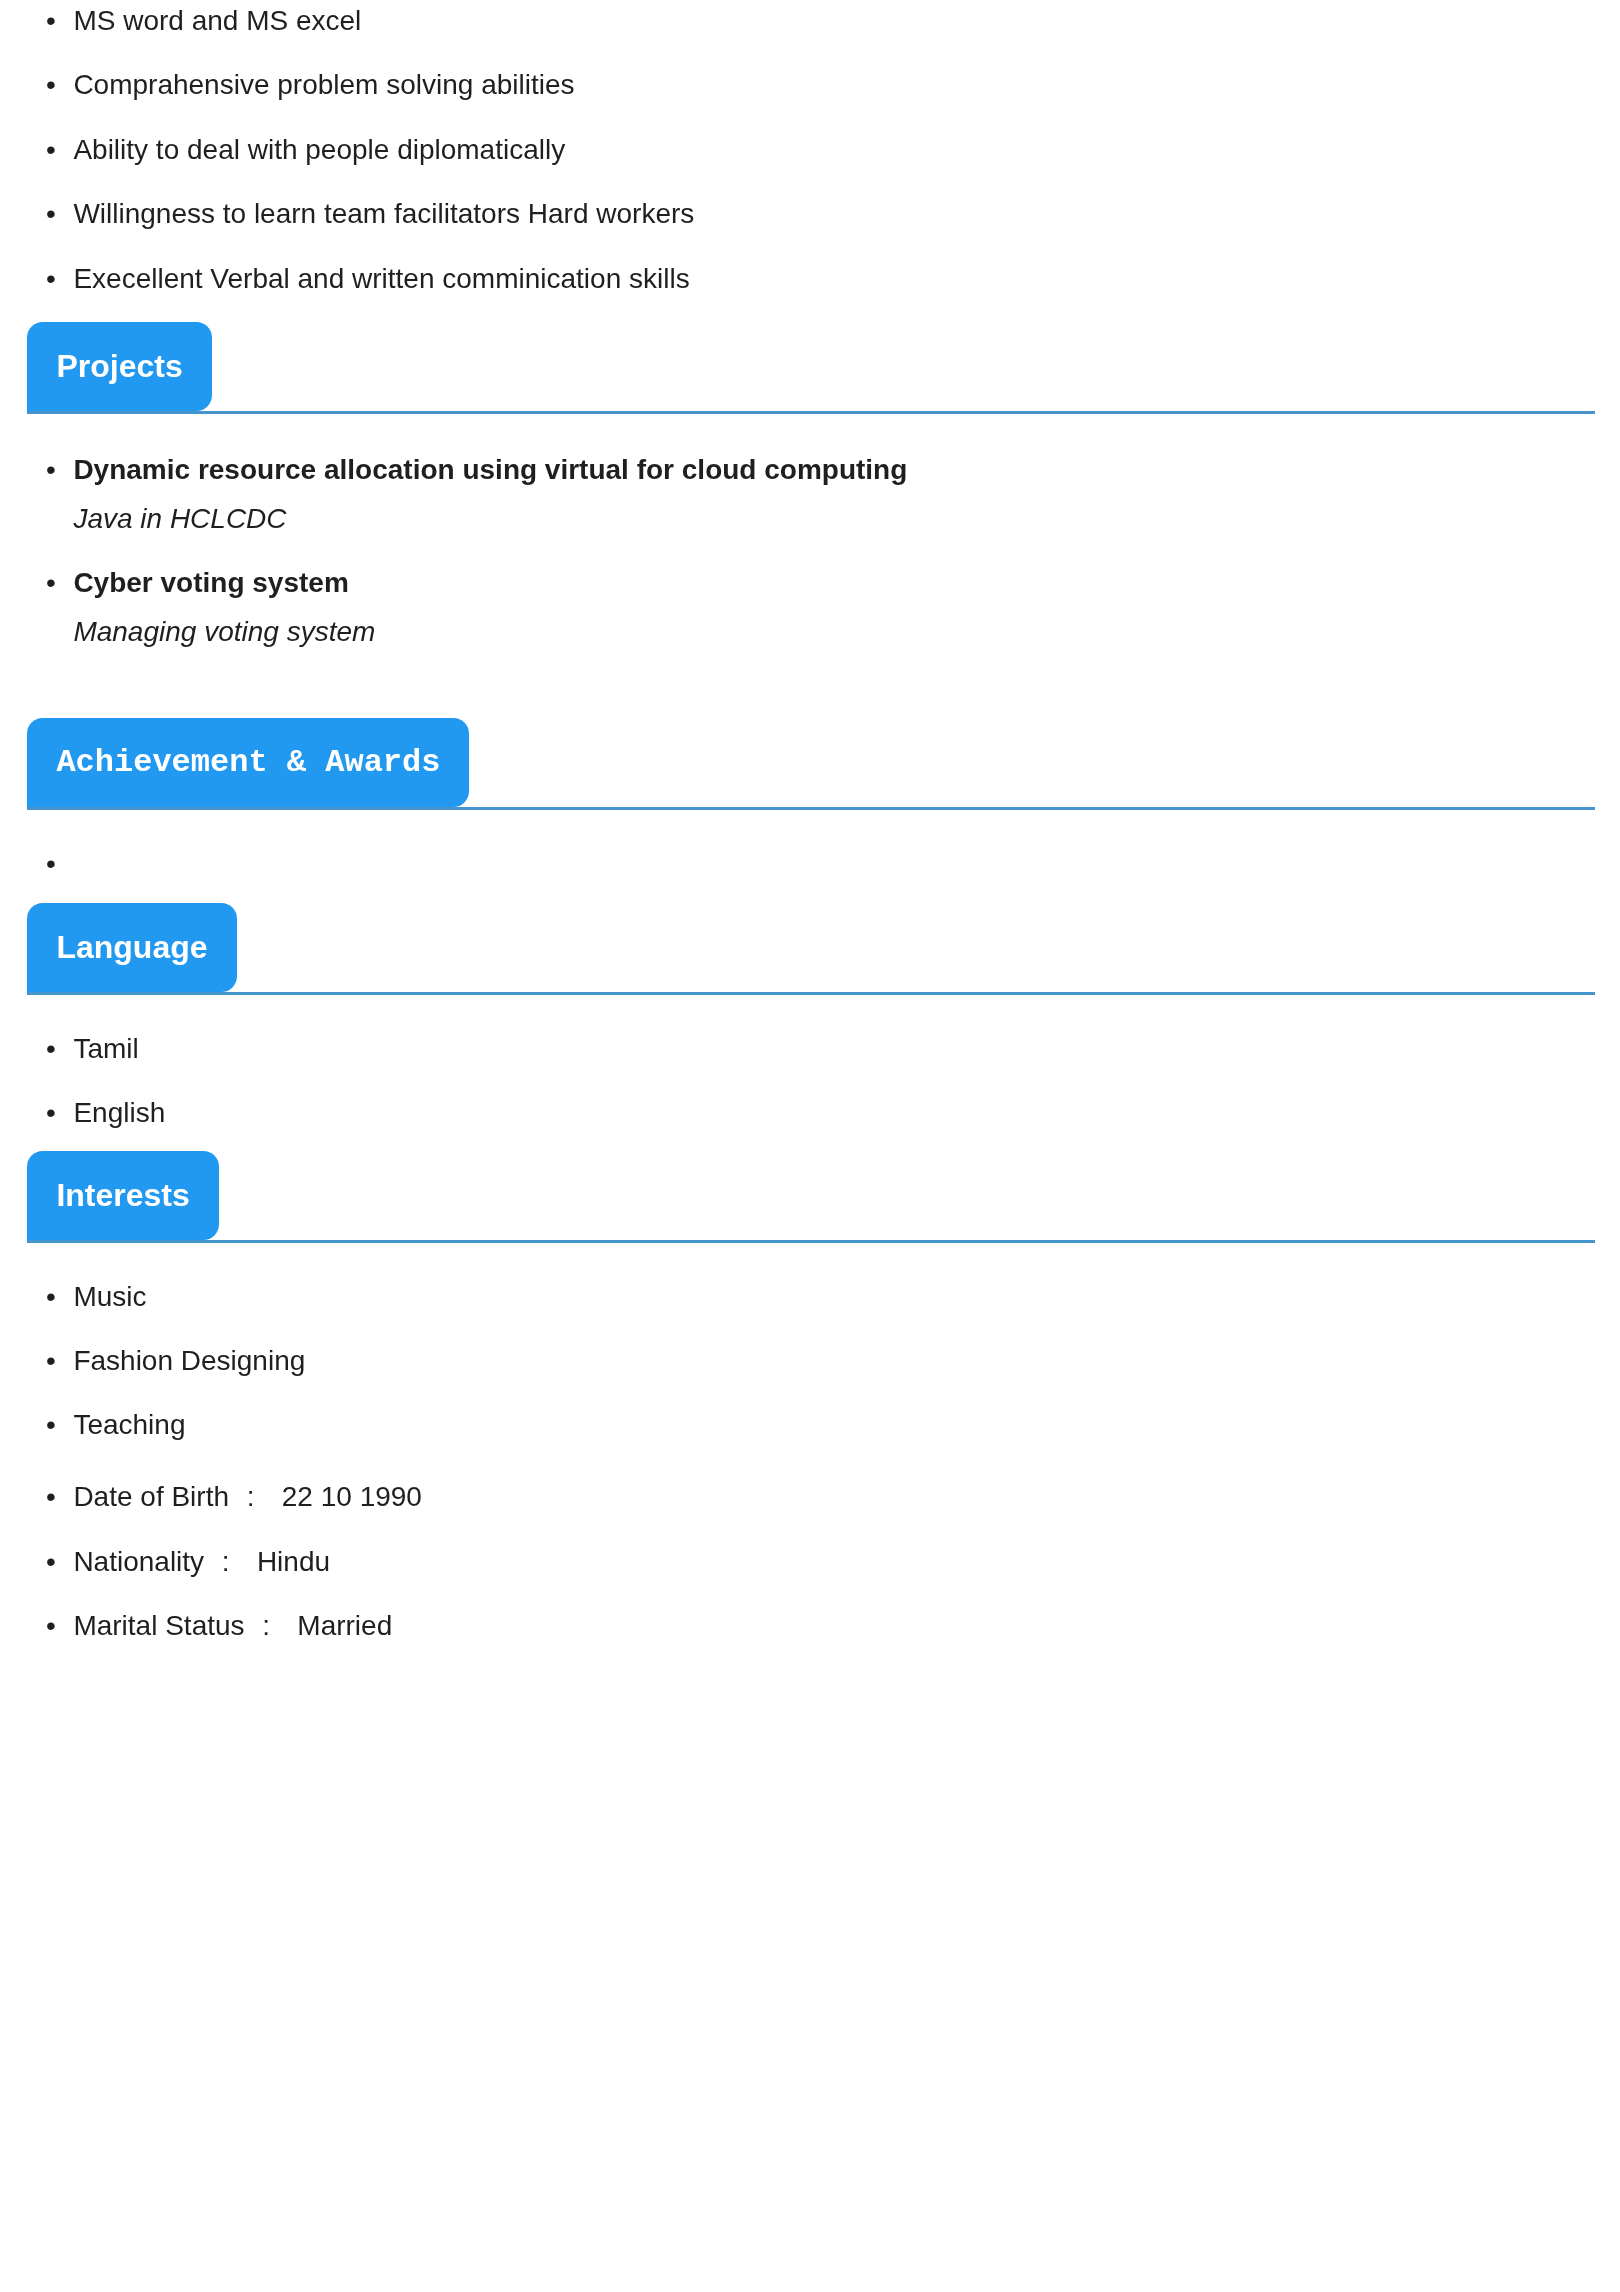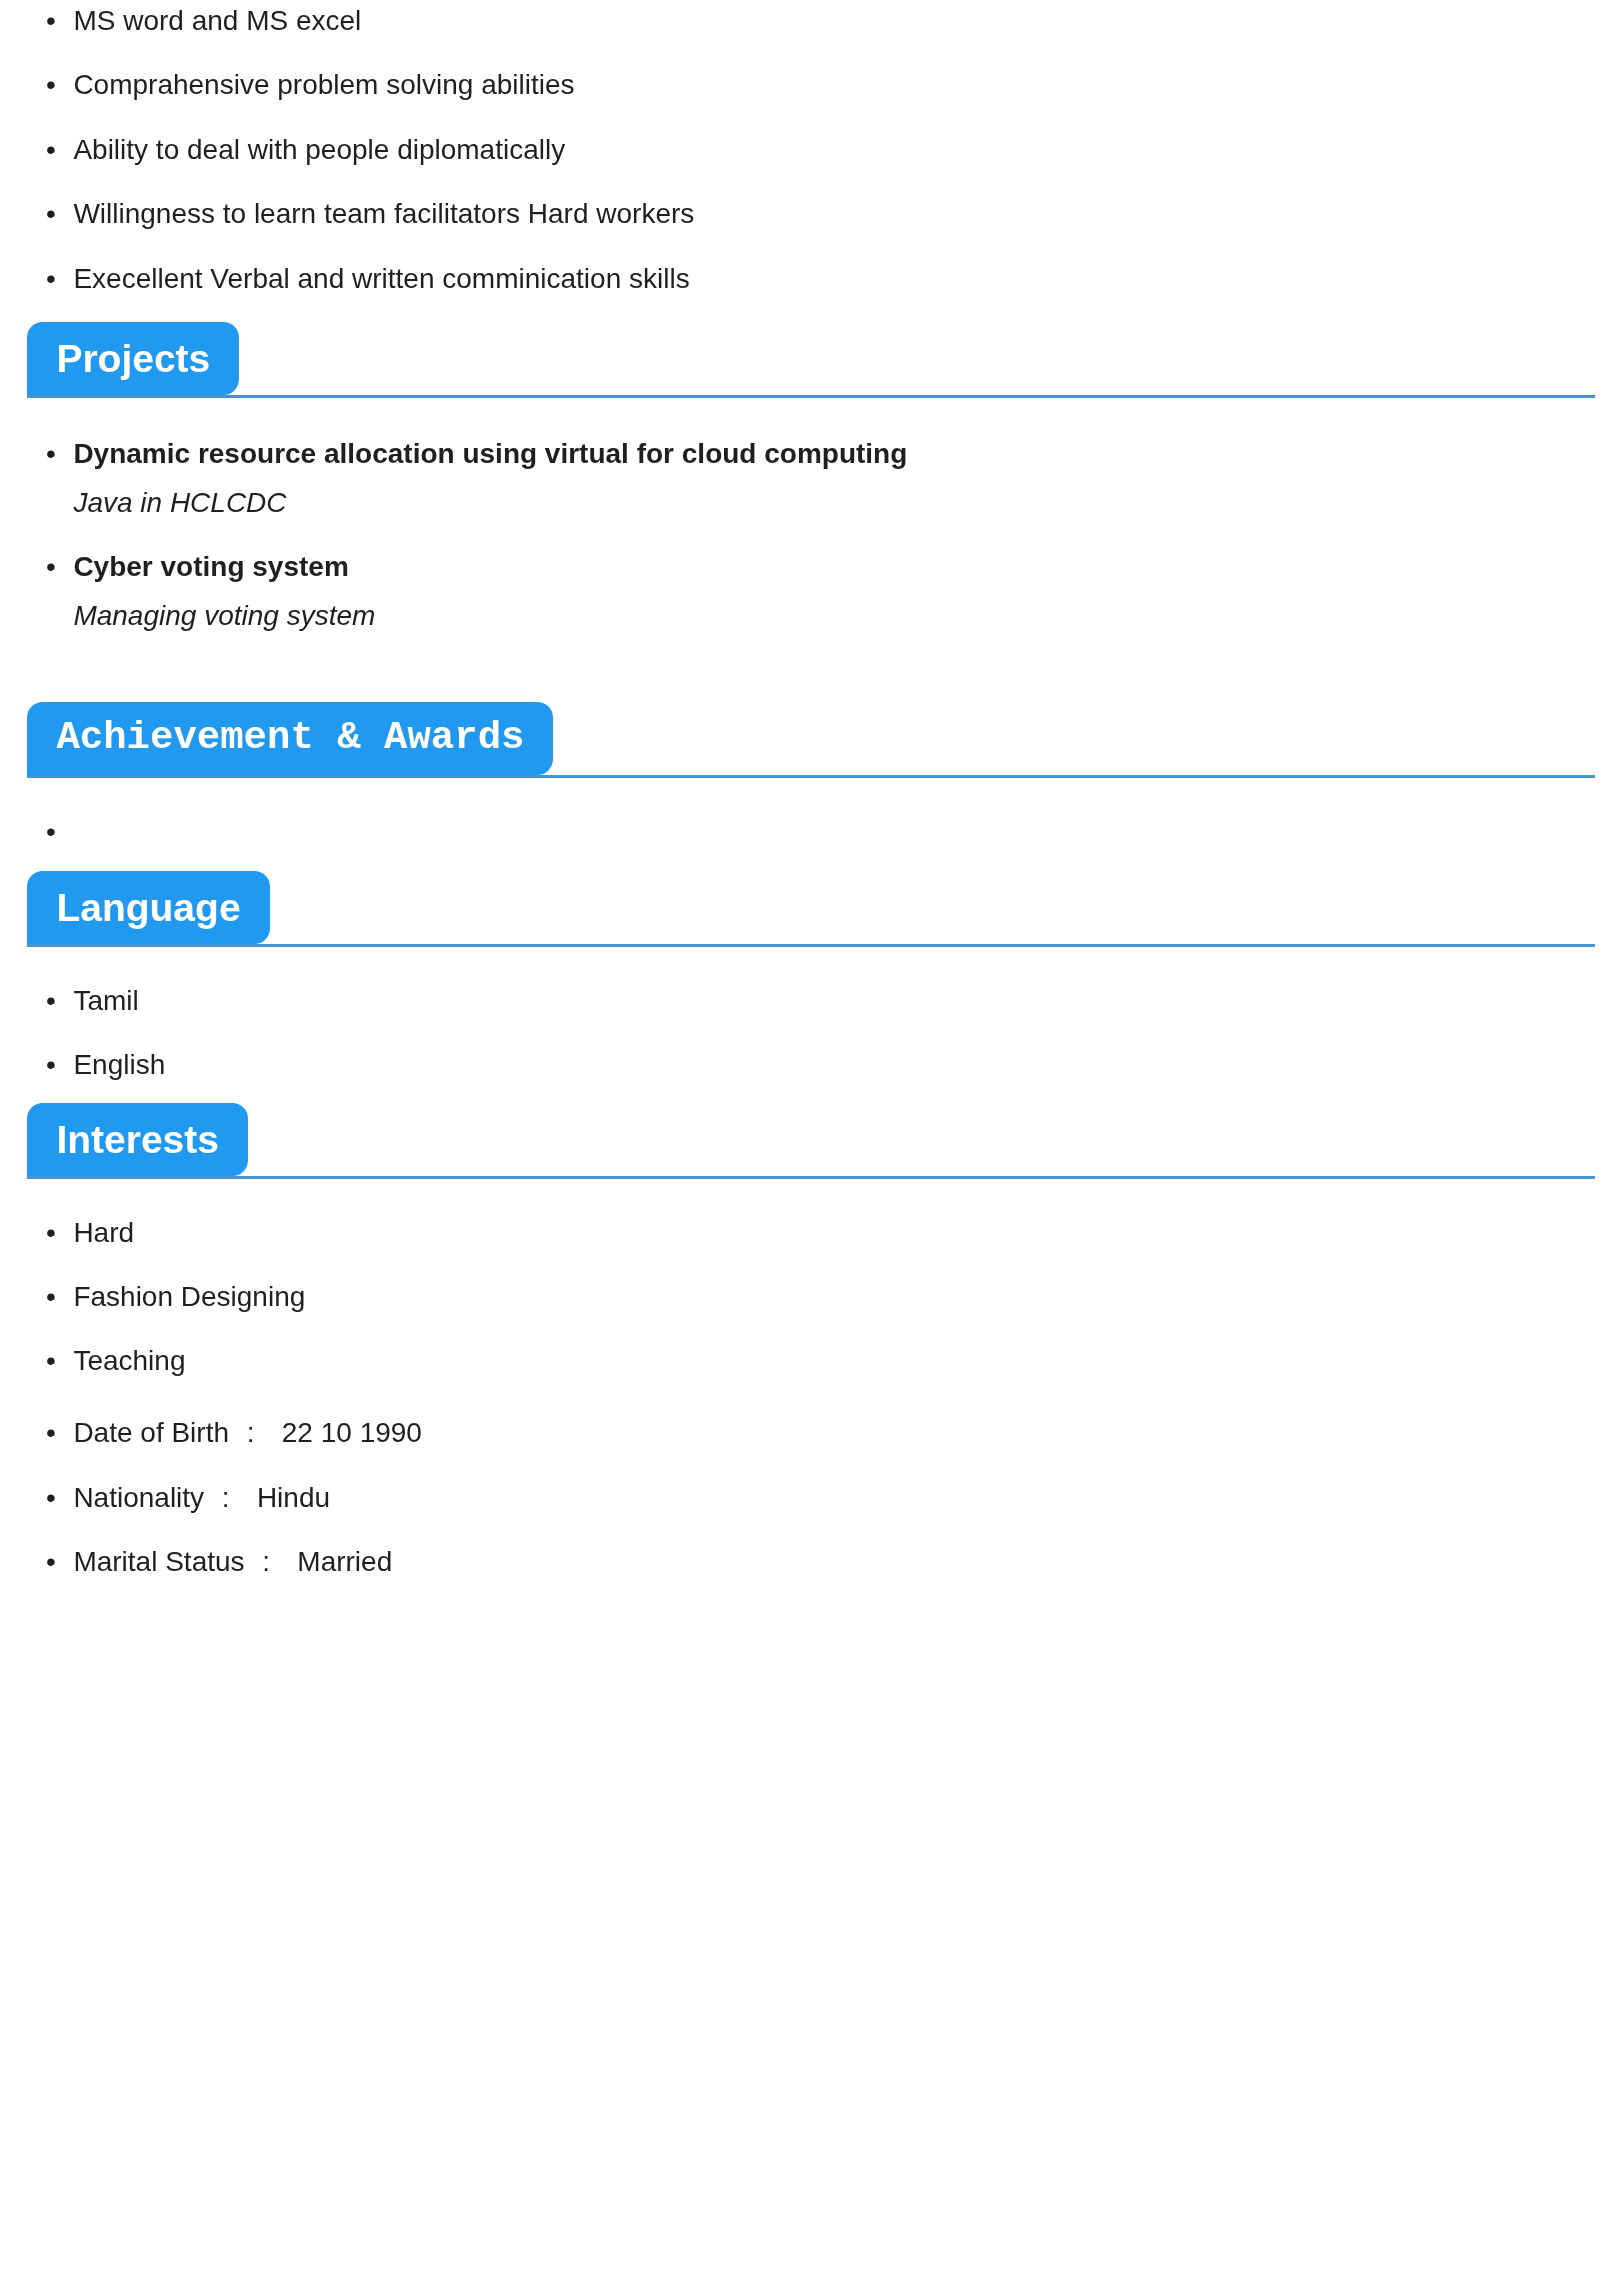--- a/index.html
+++ b/index.html
@@ -30,24 +30,24 @@
   .section-header {
     margin-left: 27.4px;
     margin-right: 25.5px;
     border-bottom: 3.9px solid var(--rule);
     font-size: 0;
   }
   .badge {
     display: inline-block;
     background: var(--accent);
     color: var(--badge-text);
-    font-size: 39px;
+    font-size: 32px;
     font-weight: bold;
     line-height: 65px;
-    padding: 4px 29px;
+    padding: 12px 29px;
     border-radius: 15.7px 15.7px 15.7px 0;
     vertical-align: bottom;
     text-align: right;
   }
   .header-projects     { margin-top: 25.5px; }
   .projects-list       { margin-top: 37px; }
   .project-entry .project-title { font-weight: bold; }
   .project-entry .project-detail { margin-top: 11.8px; font-style: italic; }
   .projects-list > li + li { margin-top: 80px; }
   .header-achievements { margin-top: 68px; font-family: Liberation Mono, monospace; }
@@ -135,21 +135,21 @@
     </li>
   </ul>
 
   <div class="section-header header-interests">
     <span class="badge">Interests</span>
   </div>
 
   <ul class="blist interests-list">
     <li>
       <span class="bullet">•</span>
-      <span>Hard</span>
+      <span>Music</span>
     </li>
     <li>
       <span class="bullet">•</span>
       <span>Fashion Designing</span>
     </li>
     <li>
       <span class="bullet">•</span>
       <span>Teaching</span>
     </li>
   </ul>

